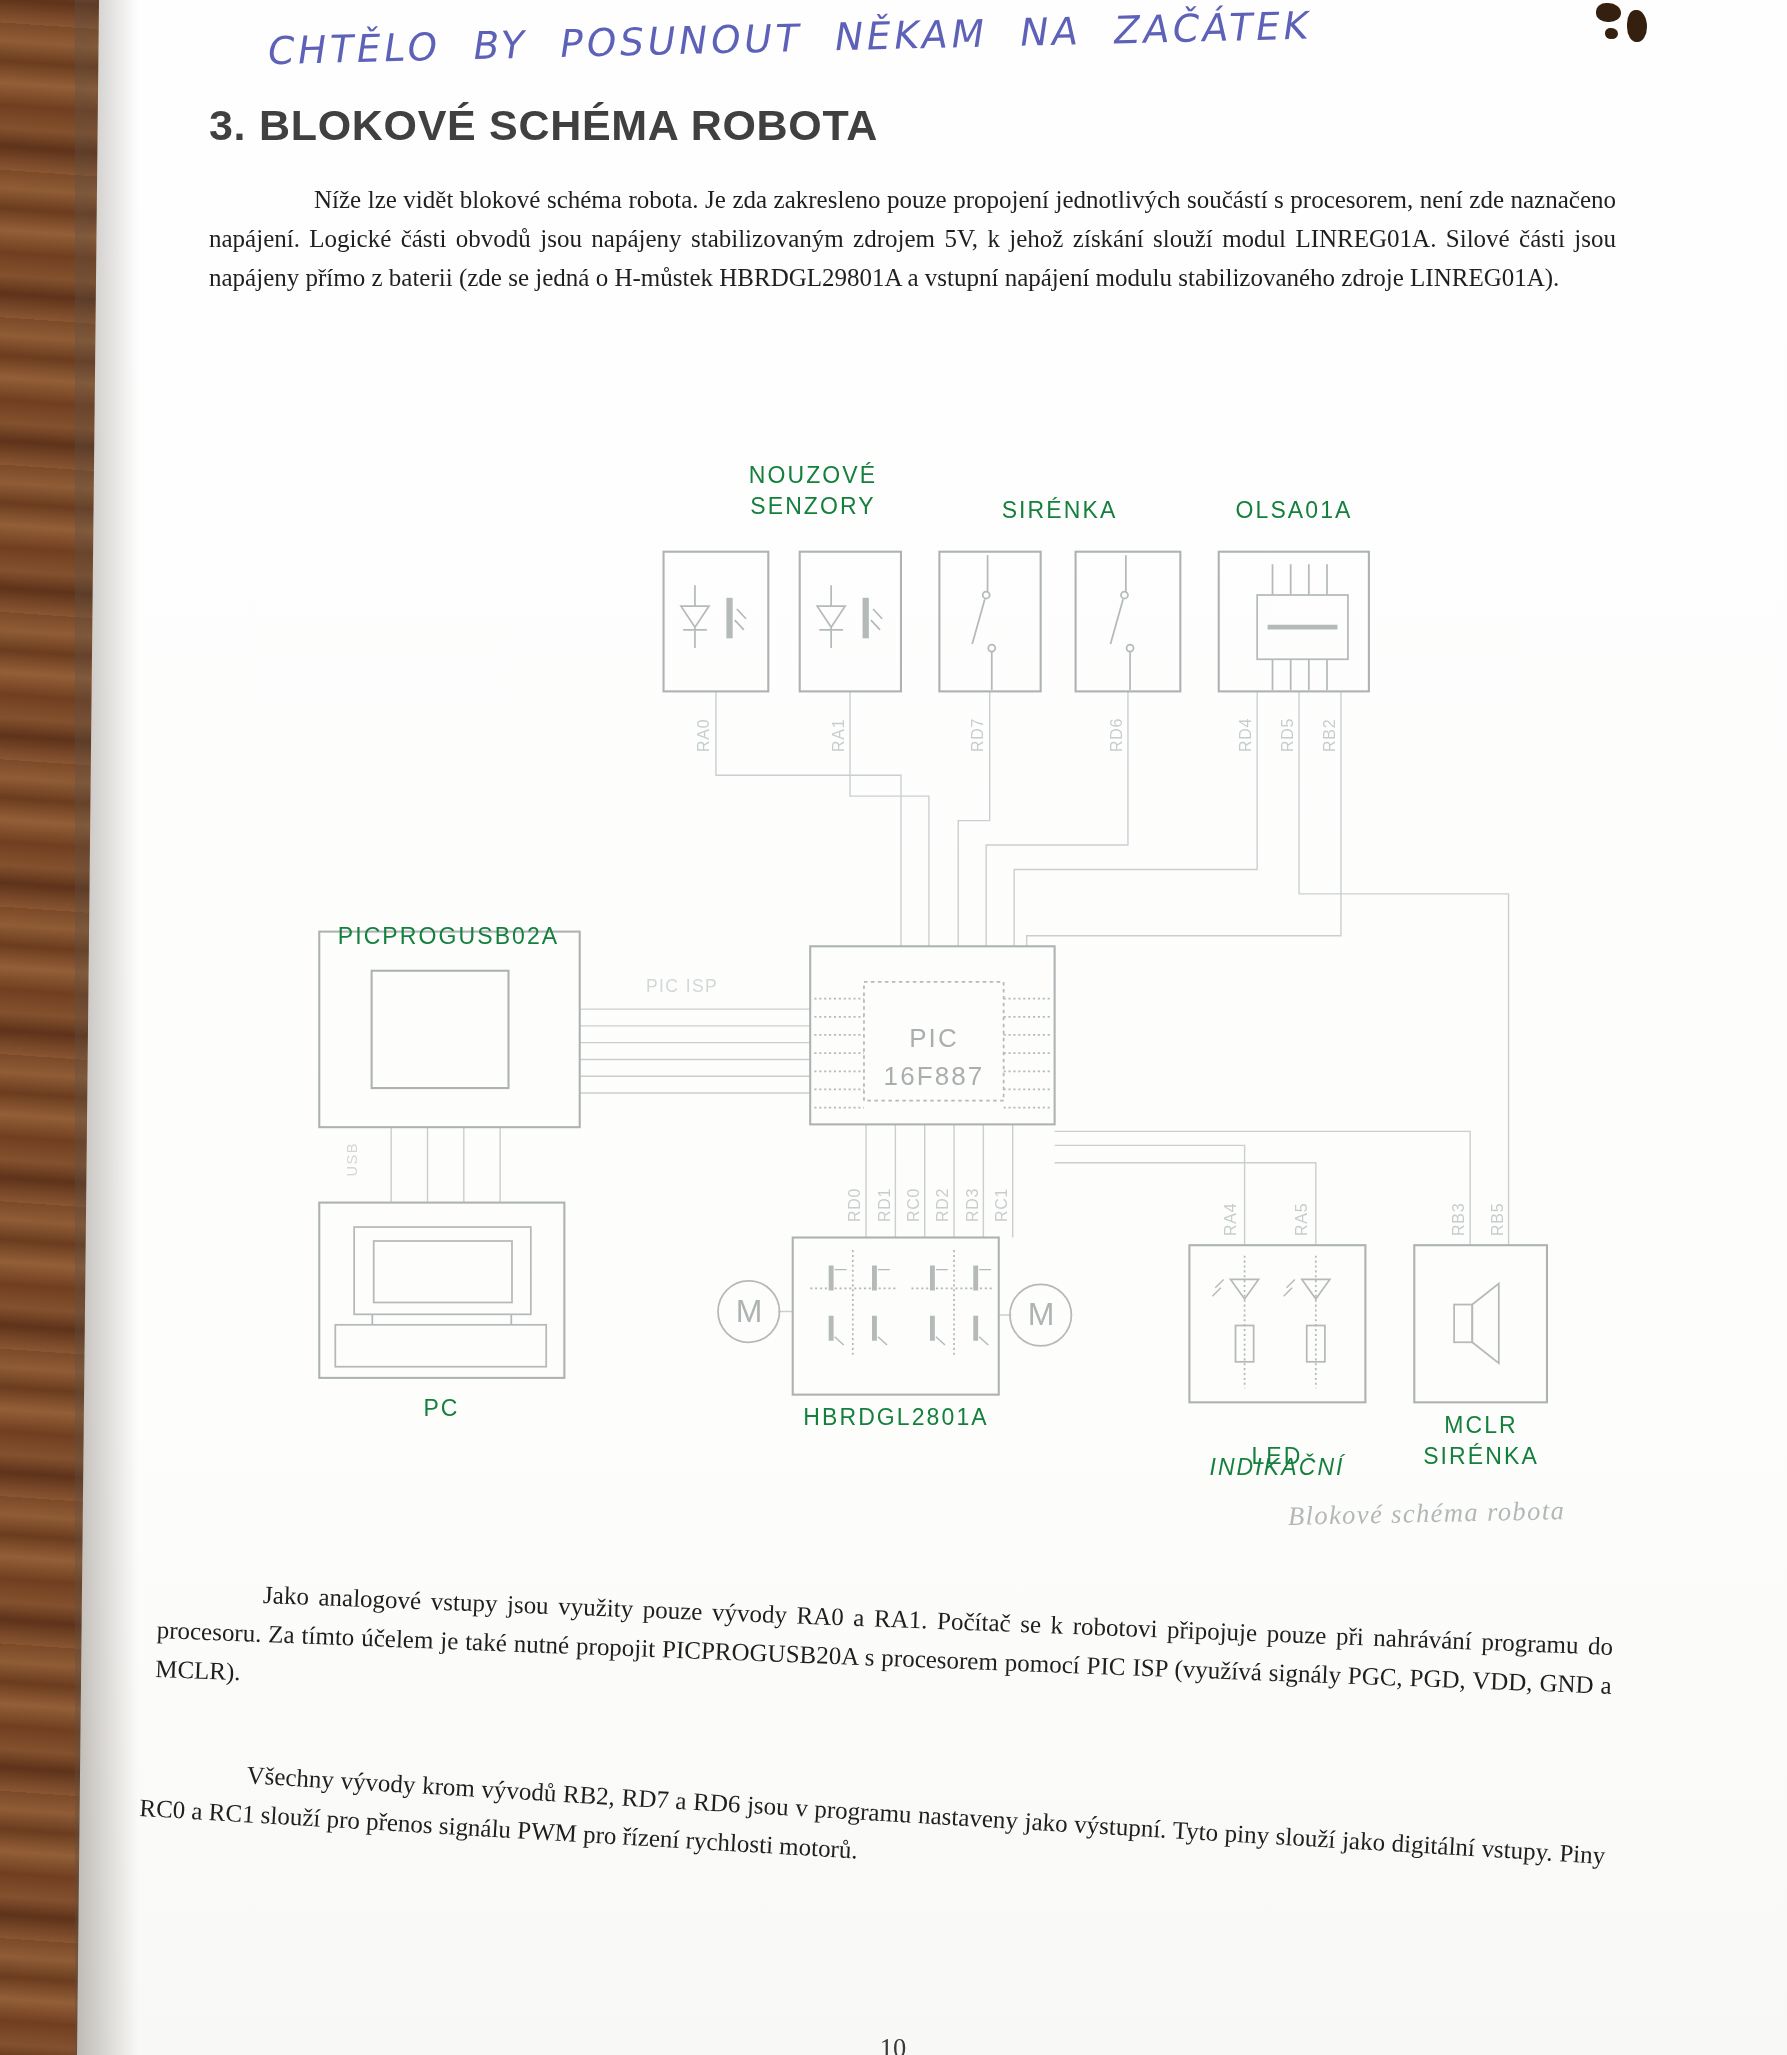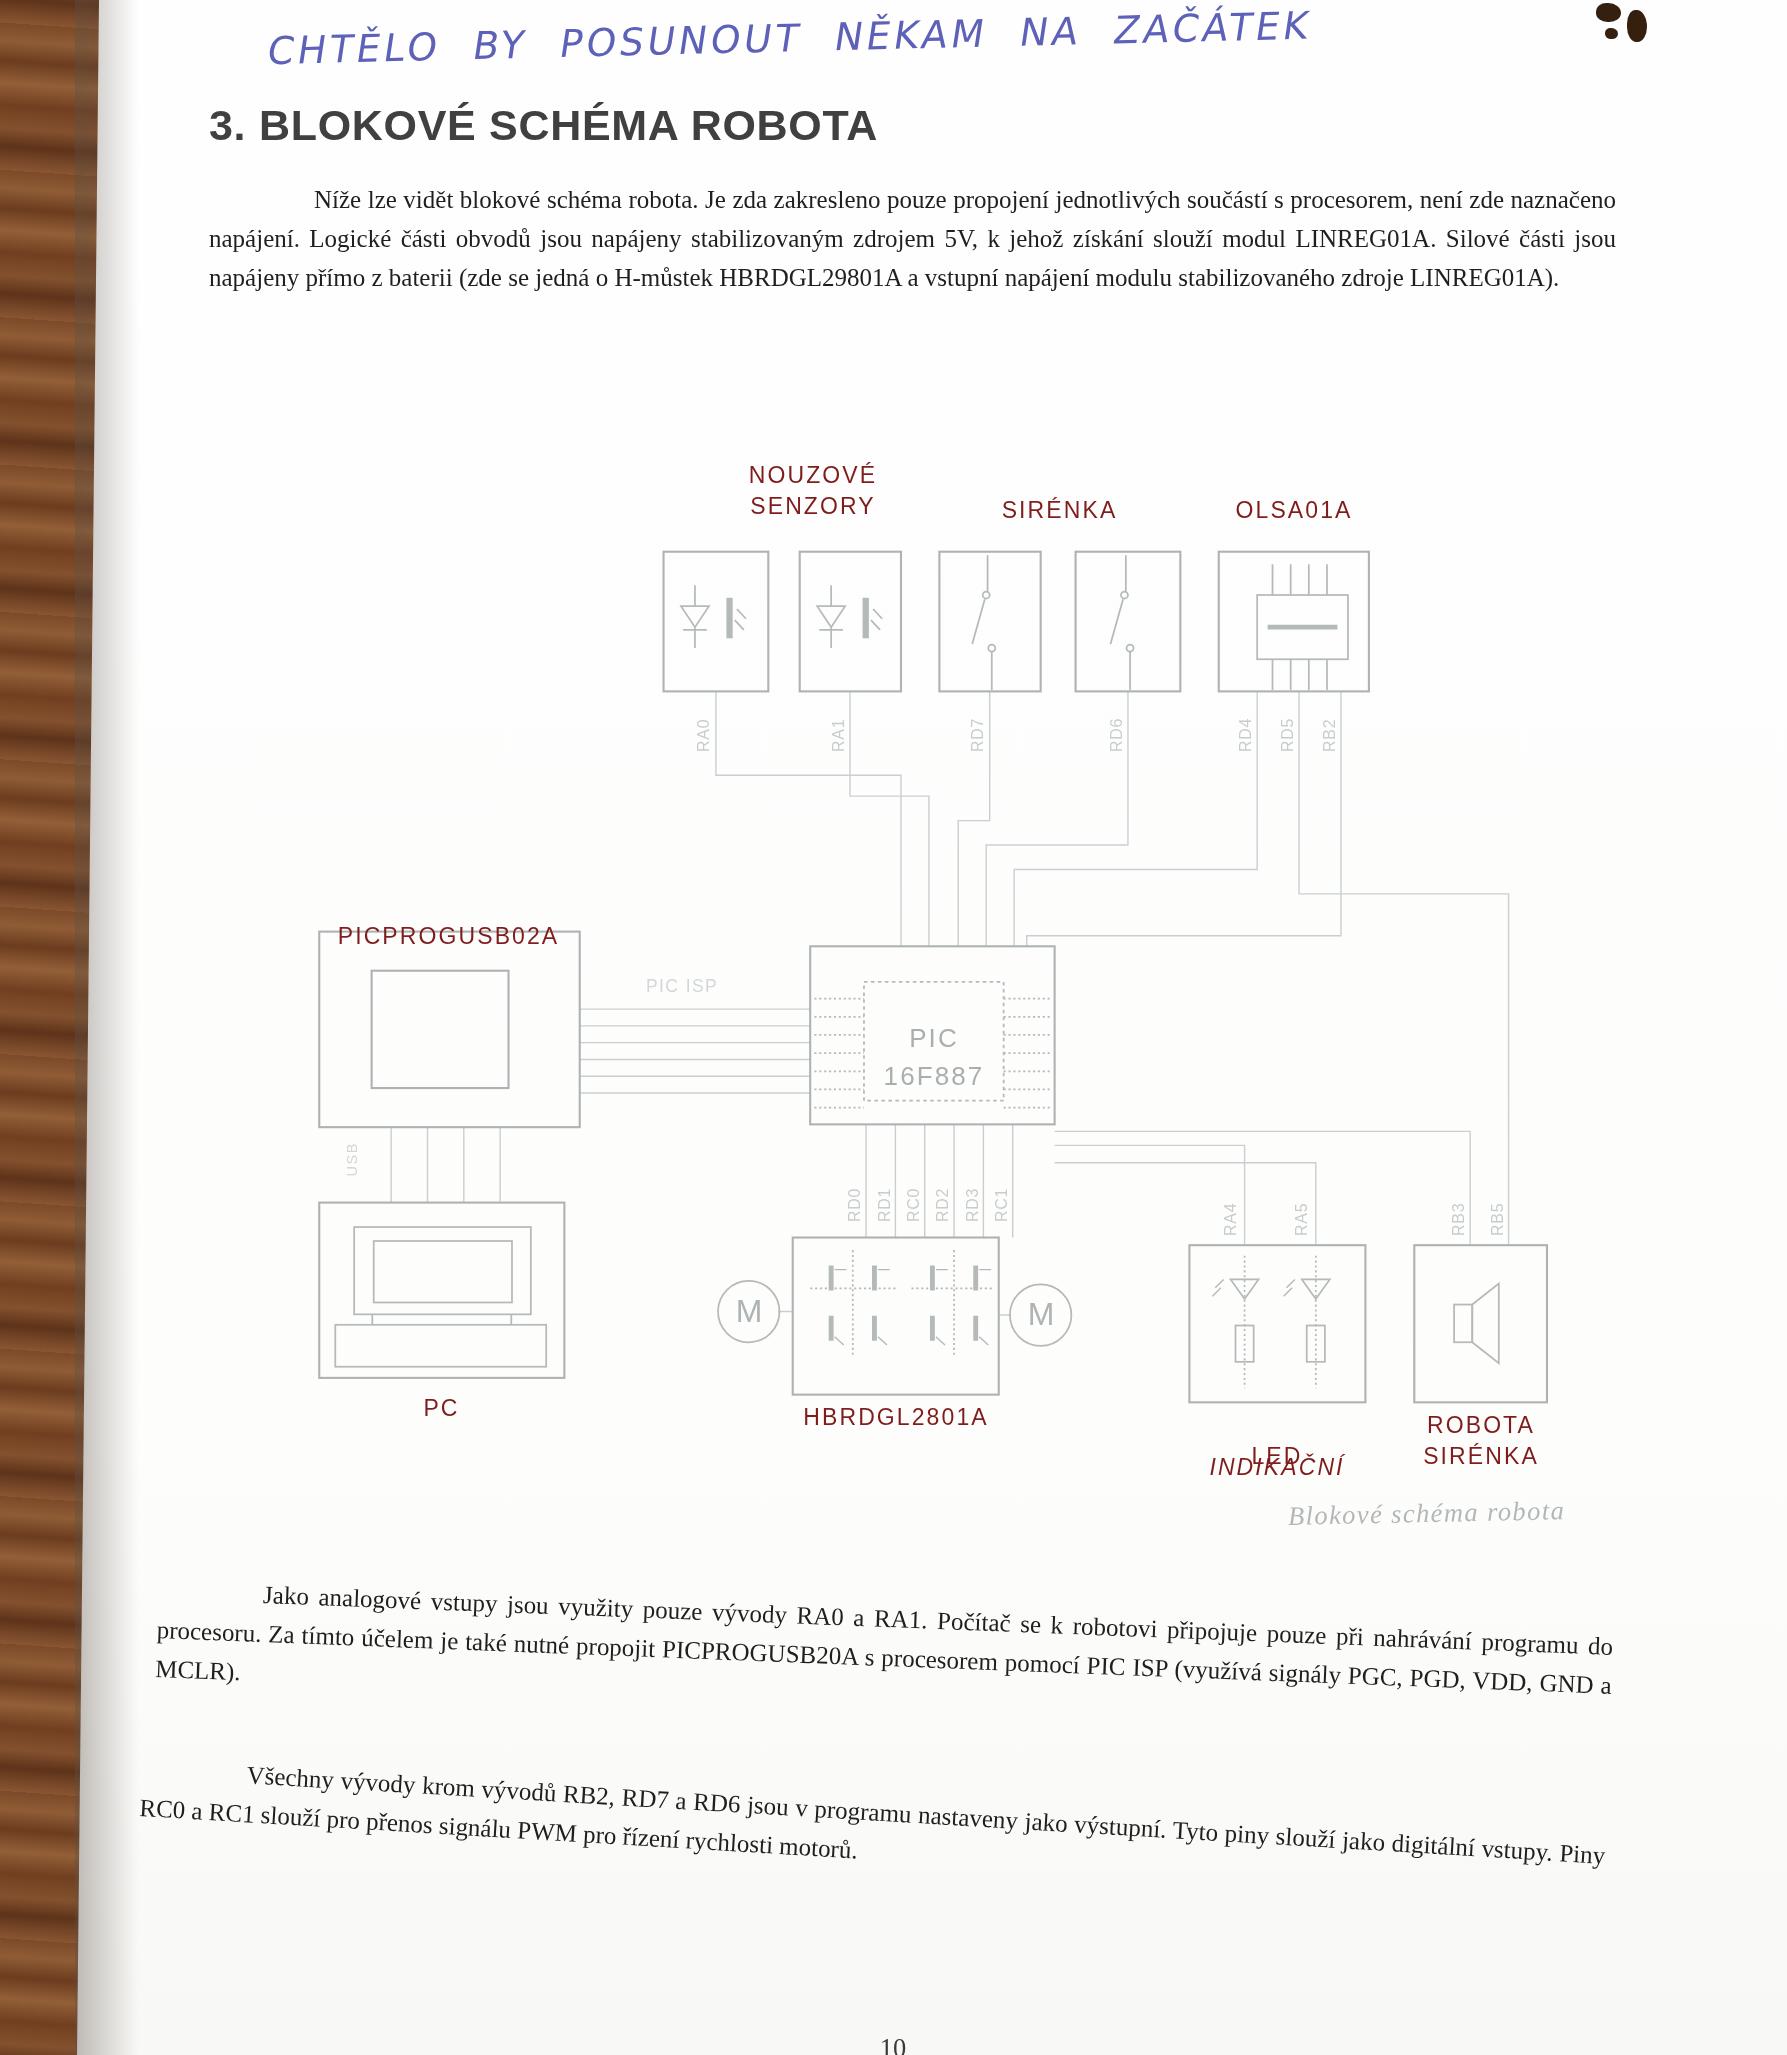--- a/index.html
+++ b/index.html
@@ -31,21 +31,21 @@
     font-family:Liberation Sans, sans-serif;font-weight:bold;
     font-size:43px;color:#404040;letter-spacing:0.7px;white-space:nowrap;
   }
   .para{
     font-size:25px;line-height:1.56;color:#1f1f1f;text-align:justify;
     text-indent:105px;
   }
   .skew2{transform:rotate(2.2deg);transform-origin:left top;}
   .skew3{transform:rotate(3.4deg);transform-origin:left top;}
   .dlabel{
-    font-family:"Liberation Sans", sans-serif;color:#7f1d1d;
+    font-family:"Liberation Sans", sans-serif;color:#15803d;
     font-size:23px;letter-spacing:2.1px;text-align:center;white-space:nowrap;
   }
   .pic-text{font-family:"Liberation Sans", sans-serif;color:#a9afaf;font-size:26px;letter-spacing:2.1px;text-align:center;line-height:1.25;margin-top:25px;}
   .pin{
     font-family:"Liberation Sans", sans-serif;color:#c7cdcd;font-size:16px;
     writing-mode:vertical-rl;transform:rotate(180deg);letter-spacing:0.7px;height:52px;
   }
   .faint{font-family:"Liberation Sans", sans-serif;color:#d2d7d7;font-size:17.5px;letter-spacing:1.4px;}
   .caption{
     font-style:italic;color:#b2b7b7;font-size:26.5px;letter-spacing:1.4px;
@@ -175,21 +175,21 @@
 <div class="abs dlabel" style="left:698px;top:462px;width:230px;">NOUZOVÉ</div>
 <div class="abs dlabel" style="left:698px;top:493px;width:230px;">SENZORY</div>
 <div class="abs dlabel" style="left:939px;top:497px;width:241px;">SIRÉNKA</div>
 <div class="abs dlabel" style="left:1219px;top:497px;width:150px;">OLSA01A</div>
 <div class="abs dlabel" style="left:314px;top:923px;width:269px;">PICPROGUSB02A</div>
 <div class="abs pic-text" style="left:864px;top:997px;width:140px;">PIC</div>
 <div class="abs pic-text" style="left:864px;top:1035px;width:140px;">16F887</div>
 <div class="abs dlabel" style="left:781px;top:1404px;width:230px;">HBRDGL2801A</div>
 <div class="abs dlabel" style="left:1189px;top:1454px;width:176px;font-style:italic;">INDIKAČNÍ</div>
 <div class="abs dlabel" style="left:1189px;top:1443px;width:176px;">LED</div>
-<div class="abs dlabel" style="left:1397px;top:1412px;width:168px;">ROBOTA</div>
+<div class="abs dlabel" style="left:1397px;top:1412px;width:168px;">MCLR</div>
 <div class="abs dlabel" style="left:1397px;top:1443px;width:168px;">SIRÉNKA</div>
 <div class="abs dlabel" style="left:319px;top:1395px;width:245px;">PC</div>
 <div class="abs mletter" style="left:732px;top:1293px;width:34px;">M</div>
 <div class="abs mletter" style="left:1024px;top:1296px;width:34px;">M</div>
 <div class="abs faint" style="left:646px;top:976px;">PIC ISP</div>
 <div class="abs faint" style="left:344px;top:1142px;writing-mode:vertical-rl;transform:rotate(180deg);font-size:14.7px;">USB</div>
 
 <div class="abs pin" style="left:695px;top:700px;">RA0</div>
 <div class="abs pin" style="left:830px;top:700px;">RA1</div>
 <div class="abs pin" style="left:969px;top:700px;">RD7</div>

